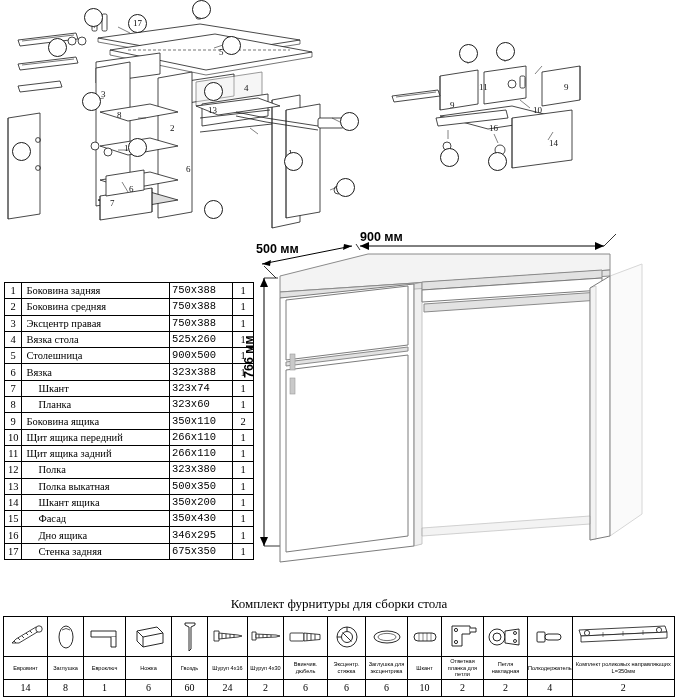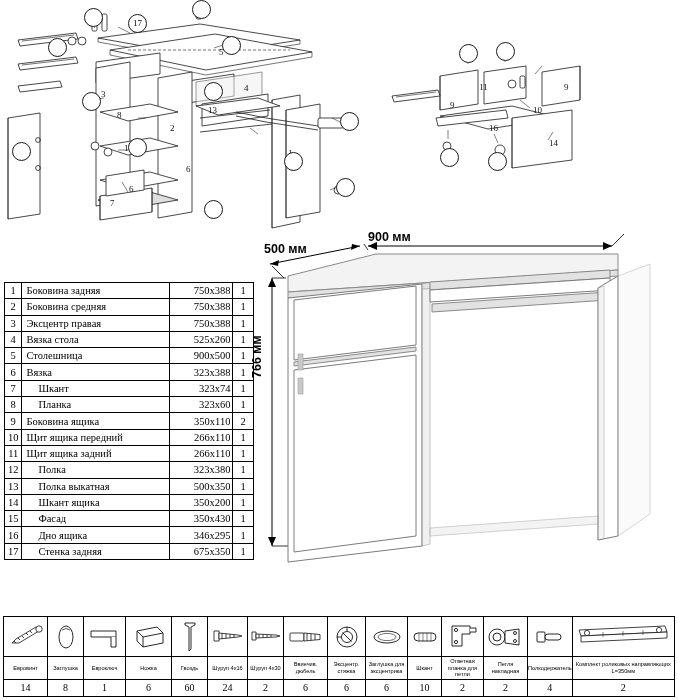--- a/index.html
+++ b/index.html
@@ -56,28 +56,28 @@
   #parts-table td {
     border: 1px solid #000;
     padding: 0px 2px;
     height: 16.3px;
     line-height: 15px;
     color: #000;
     white-space: nowrap;
   }
   .c-idx { width: 17px; text-align: center; }
   .c-name { width: 144px; text-align: left; padding-left: 4px !important; }
-  .c-dim { width: 62px; text-align: right; }
+  .c-dim { width: 62px; text-align: left; font-family: Liberation Mono, monospace; }
   .c-qty { width: 20px; text-align: center; }
   .indent { padding-left: 16px !important; }
 
   
   #desk-wrap {
     position: absolute;
-    left: 252px; top: 228px;
+    left: 244px; top: 228px;
     width: 422px; height: 362px;
   }
 
   .dim-label {
     position: absolute;
     font-size: 12.5px;
     font-weight: bold;
     font-family: "Liberation Sans", sans-serif;
     color: #000;
   }
@@ -456,20 +456,21 @@
       <path class="dkg" d="M366 48 L366 308 L398 286 L398 36 Z" opacity="0.35"></path>
 
       <path class="dkd" d="M178 300 L346 288 L346 296 L178 308 Z" opacity="0.4"></path>
     </svg>
 
     <div class="dim-label" id="dim-900">900 мм</div>
     <div class="dim-label" id="dim-500">500 мм</div>
     <div class="dim-label" id="dim-766">766 мм</div>
   </div>
 
+  <div id="kit-title">Комплект фурнитуры для сборки стола</div>
 
   <table id="kit-table">
     <tbody>
       <tr>
         <td class="kit-icon-cell" style="width:44px;">
           <svg width="40" height="36" viewBox="0 0 40 36">
               <g stroke="#111" stroke-width="0.8" fill="#fff">
                 <path d="M6 24 L10 20 L30 8 L33 12 L13 24 Z"></path>
                 <path d="M8 22 l2 2 M12 19 l2 2 M16 17 l2 2 M20 14 l2 2 M24 12 l2 2"></path>
                 <circle cx="33" cy="10" r="3.2"></circle>

